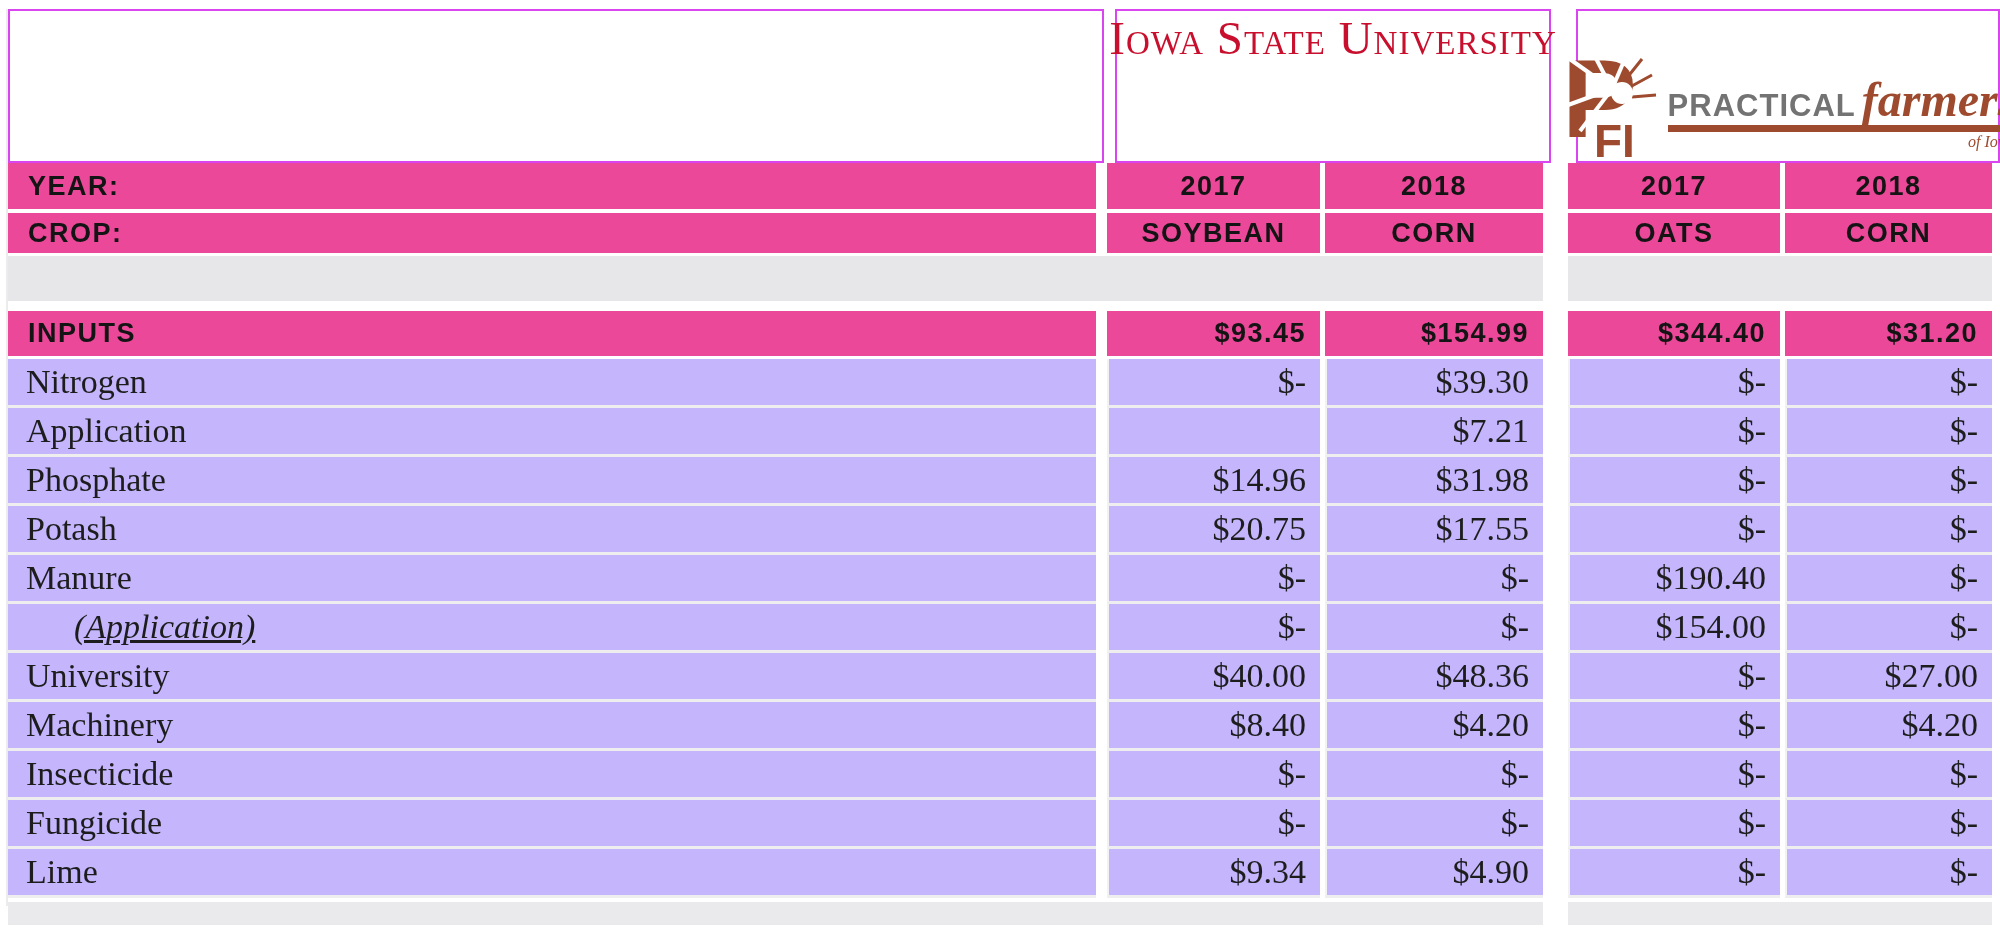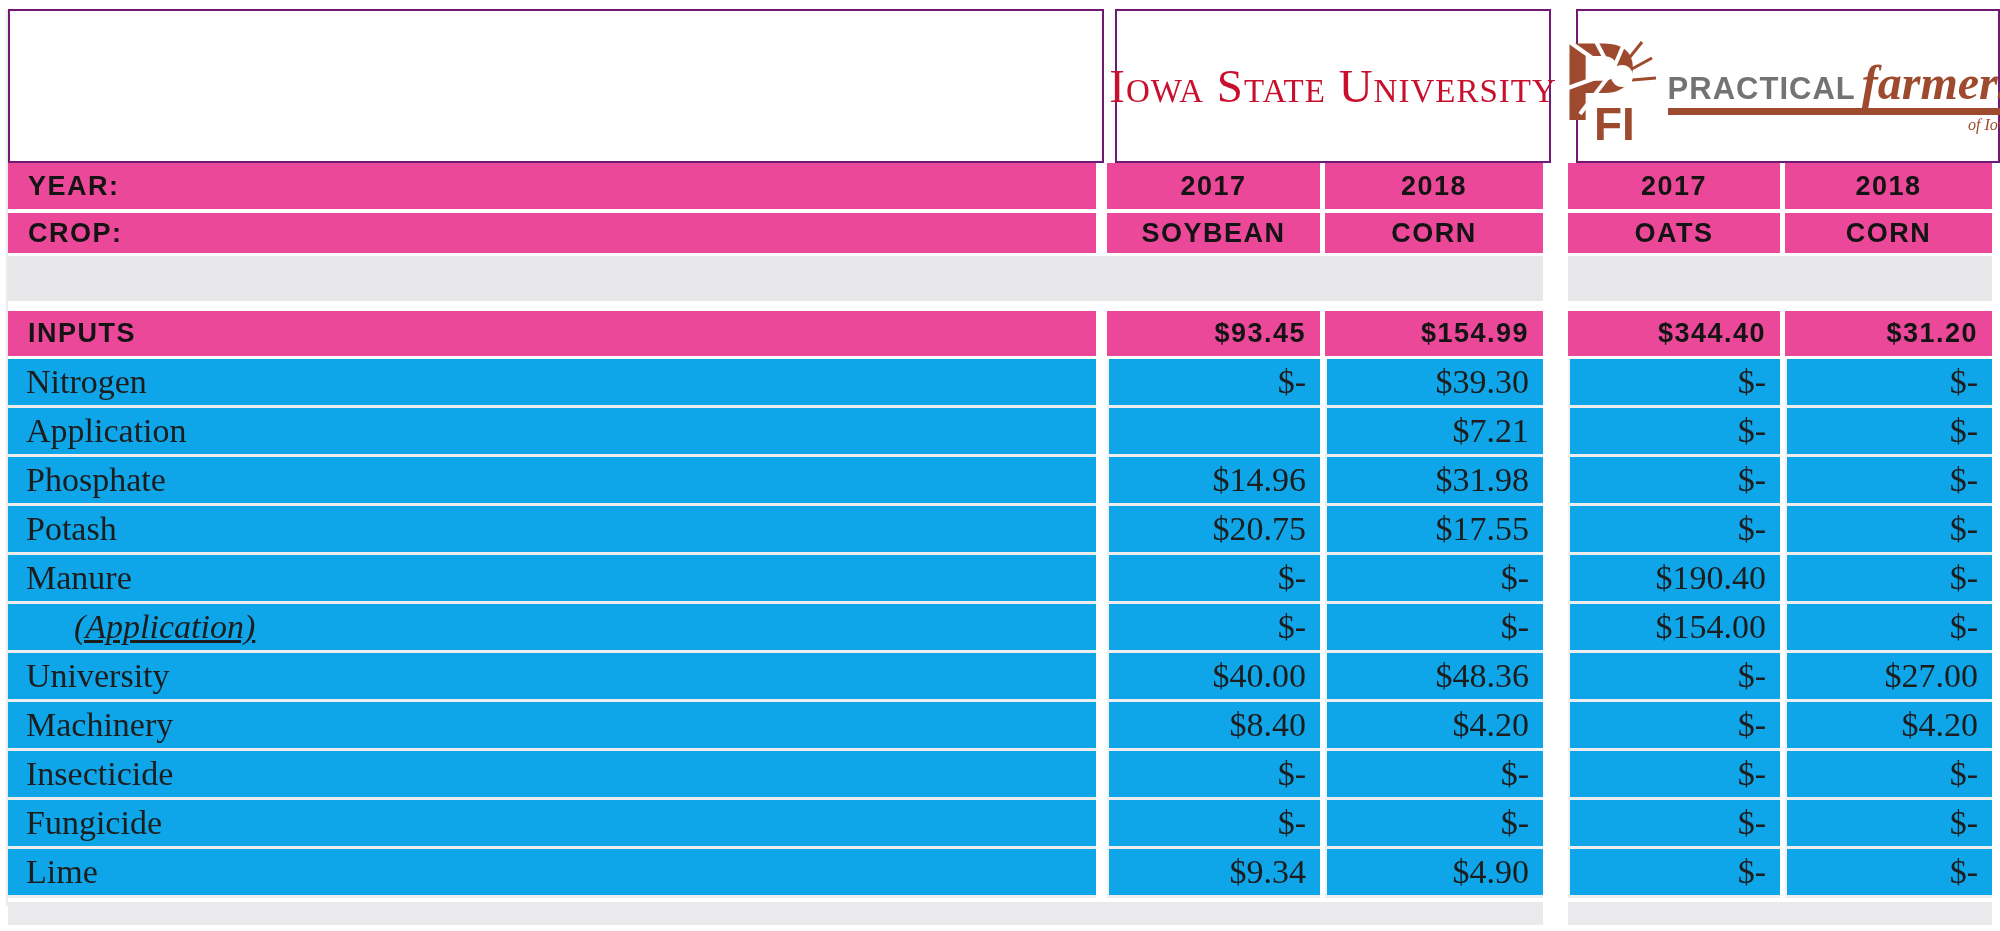--- a/index.html
+++ b/index.html
@@ -33,31 +33,31 @@
   .grayrow{background:#e7e7e9;}
   .strip{background:#eaeaec;}
 
   .hdr{font-weight:bold;font-size:27px;letter-spacing:1.5px;color:#141414;
        display:flex;align-items:center;}
   .hdr.left{padding-left:20px;}
   .hdr.center{justify-content:center;}
   .hdr.right{justify-content:flex-end;padding-right:14px;}
 
   .band-data .cell{
-    background:#0ea5e9;border-bottom:3px solid #eeeeef;
+    background:#c4b5fd;border-bottom:3px solid #eeeeef;
     font-family:"Liberation Serif",serif;font-size:34px;color:#1d1d1d;
     display:flex;align-items:center;
   }
   .band-data .lbl{padding-left:18px;}
   .band-data .val{justify-content:flex-end;padding-right:14px;border-left:2px solid #f2f2f3;}
   .band-data .indent{padding-left:66px;font-style:italic;text-decoration:underline;}
 
   
-  .box{border:2px solid #701a75;background:#ffffff;box-sizing:border-box;
-       display:flex;align-items:center;justify-content:center;}
+  .box{border:2px solid #d946ef;background:#ffffff;box-sizing:border-box;
+       display:flex;justify-content:center;}
   .lbl-box{width:1096px;margin-left:8px;}
   .isu-box{width:436px;margin-left:11px;}
   .pfi-box{width:424px;margin-left:25px;}
 
   .isu-word{
     font-family:"Liberation Serif",serif;font-variant:small-caps;
     font-size:47px;color:#c8102e;letter-spacing:1px;white-space:nowrap;
   }
 
   .pfi-logo{display:flex;align-items:flex-end;}

